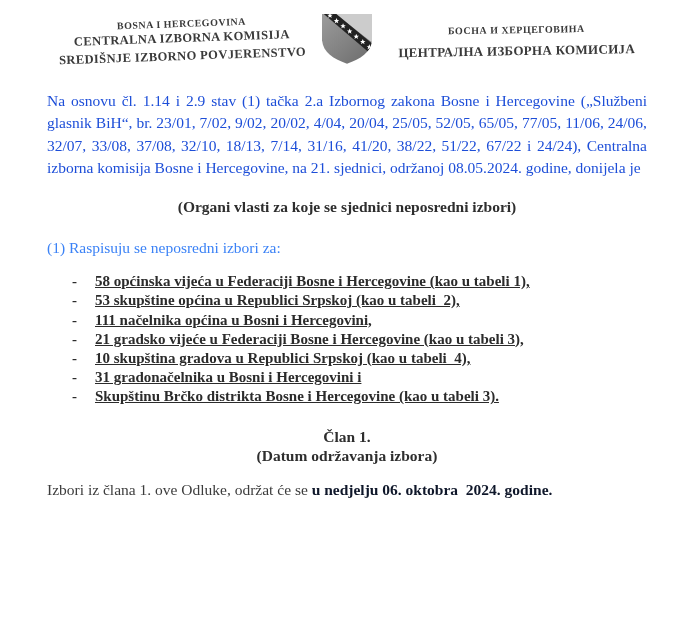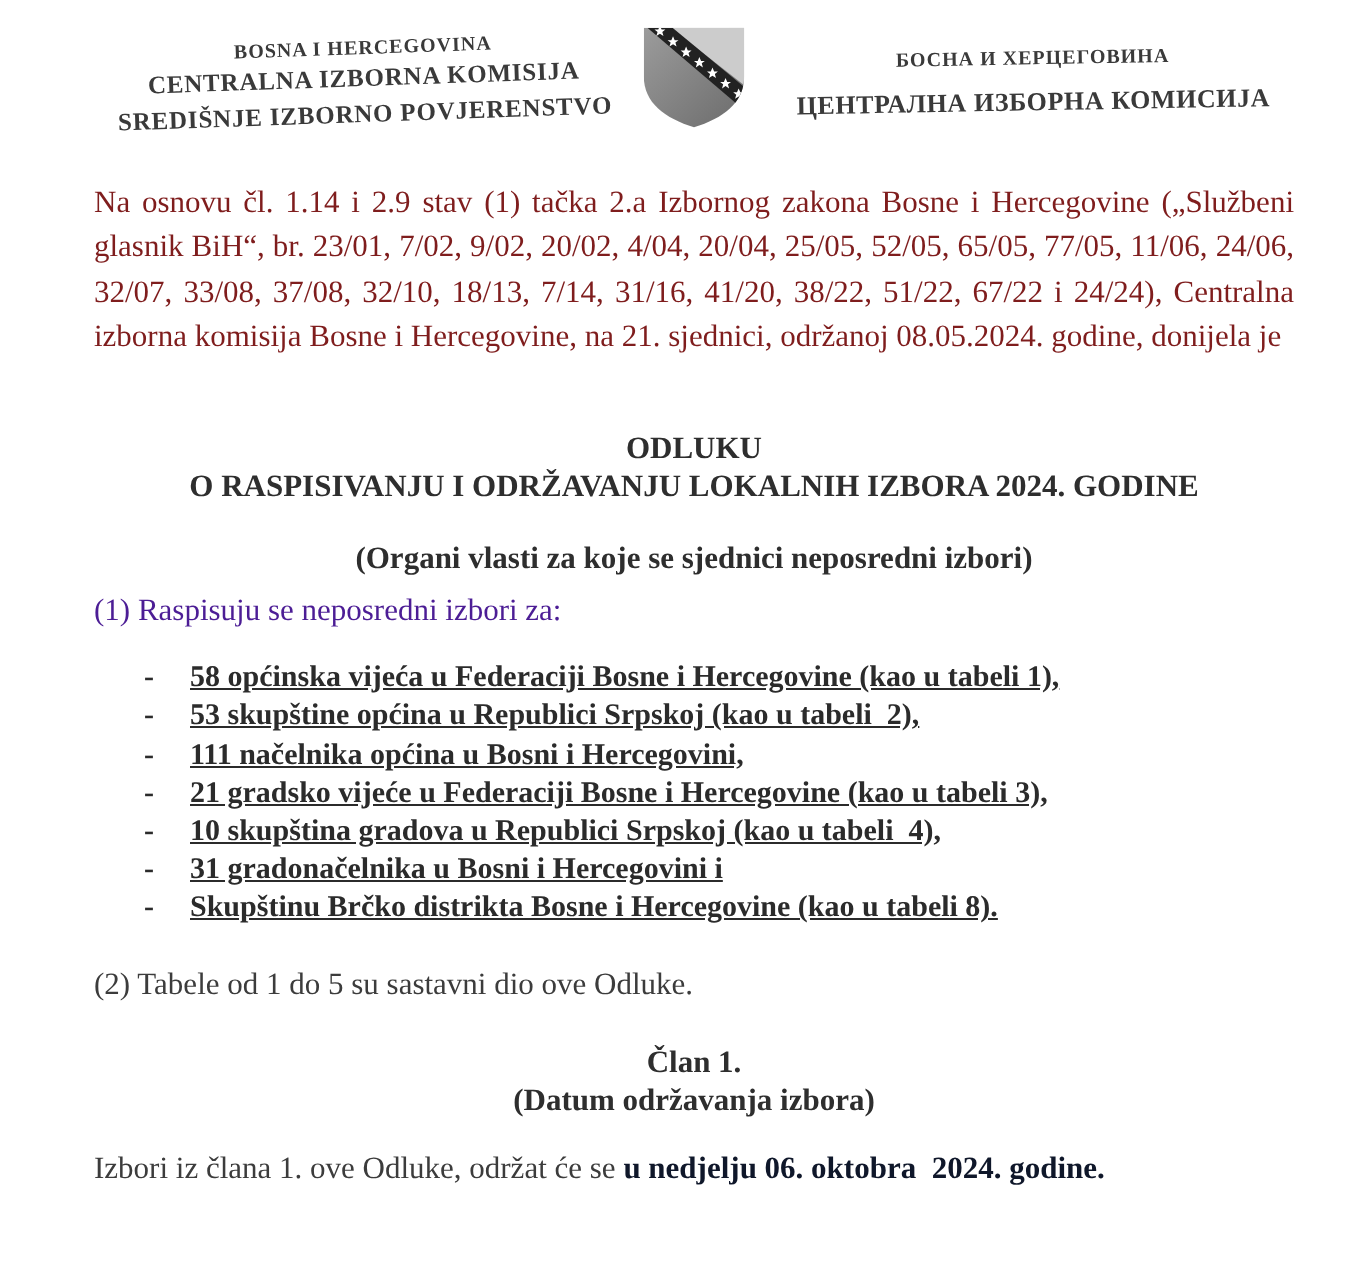--- a/index.html
+++ b/index.html
@@ -40,27 +40,27 @@
   }
   .lh-right .l1 { font-size: 10px; letter-spacing: 0.5px; }
   .lh-right .l2 { font-size: 13px; letter-spacing: 0.3px; margin-top: 8px; }
   
   .doc-body { padding: 0 28px 0 47px; }
   .preamble {
     margin-top: 21px;
     font-size: 15.5px;
     line-height: 22.4px;
     text-align: justify;
-    color: #7f1d1d;
+    color: #1d4ed8;
   }
   .centered { text-align: center; font-weight: bold; color: #2e2e2e; }
   .doc-title { margin-top: 34px; font-size: 15.5px; line-height: 19px; }
   .article-heading { font-size: 15.5px; line-height: 19px; }
   .article1-heading { margin-top: 17px; }
-  .intro-line { margin-top: 8px; font-size: 15.5px; color: #4c1d95; }
+  .intro-line { margin-top: 23px; font-size: 15.5px; color: #3b82f6; }
   .dash-list { margin-top: 15px; }
   .dash-item {
     display: flex;
     font-weight: bold;
     font-size: 15px;
     line-height: 19.2px;
     color: #2b2b2b;
   }
   .dash-item .dash { margin-left: 25px; width: 23px; flex: 0 0 auto; }
   .dash-item .txt { white-space: pre-wrap; text-decoration: underline; }
@@ -110,24 +110,20 @@
     <div class="lh-right">
       <div class="l1">БОСНА И ХЕРЦЕГОВИНА</div>
       <div class="l2">ЦЕНТРАЛНА ИЗБОРНА КОМИСИЈА</div>
     </div>
   </div>
 
   <div class="doc-body">
 
     <p class="preamble">Na osnovu čl. 1.14 i 2.9 stav (1) tačka 2.a Izbornog zakona Bosne i Hercegovine („Službeni glasnik BiH“, br. 23/01, 7/02, 9/02, 20/02, 4/04, 20/04, 25/05, 52/05, 65/05, 77/05, 11/06, 24/06, 32/07, 33/08, 37/08, 32/10, 18/13, 7/14, 31/16, 41/20, 38/22, 51/22, 67/22 i 24/24), Centralna izborna komisija Bosne i Hercegovine, na 21. sjednici, održanoj 08.05.2024. godine, donijela je</p>
 
-    <div class="centered doc-title">
-      <div>ODLUKU</div>
-      <div>O RASPISIVANJU I ODRŽAVANJU LOKALNIH IZBORA 2024. GODINE</div>
-    </div>
 
     <div class="centered article-heading article1-heading">
       <div>(Organi vlasti za koje se sjednici neposredni izbori)</div>
     </div>
 
     <p class="intro-line">(1) Raspisuju se neposredni izbori za:</p>
 
     <div class="dash-list">
       <div class="dash-item">
         <span class="dash">-</span>
@@ -148,25 +144,24 @@
       <div class="dash-item">
         <span class="dash">-</span>
         <span class="txt">10 skupština gradova u Republici Srpskoj (kao u tabeli  4),</span>
       </div>
       <div class="dash-item">
         <span class="dash">-</span>
         <span class="txt">31 gradonačelnika u Bosni i Hercegovini i</span>
       </div>
       <div class="dash-item">
         <span class="dash">-</span>
-        <span class="txt">Skupštinu Brčko distrikta Bosne i Hercegovine (kao u tabeli 8).</span>
+        <span class="txt">Skupštinu Brčko distrikta Bosne i Hercegovine (kao u tabeli 3).</span>
       </div>
     </div>
 
-    <p class="closing-line">(2) Tabele od 1 do 5 su sastavni dio ove Odluke.</p>
 
     <div class="centered article-heading article2-heading">
       <div>Član 1.</div>
       <div>(Datum održavanja izbora)</div>
     </div>
 
     <p class="final-line">
       <span class="reg">Izbori iz člana 1. ove Odluke, održat će se </span><span class="bld">u nedjelju 06. oktobra  2024. godine.</span>
     </p>
 

